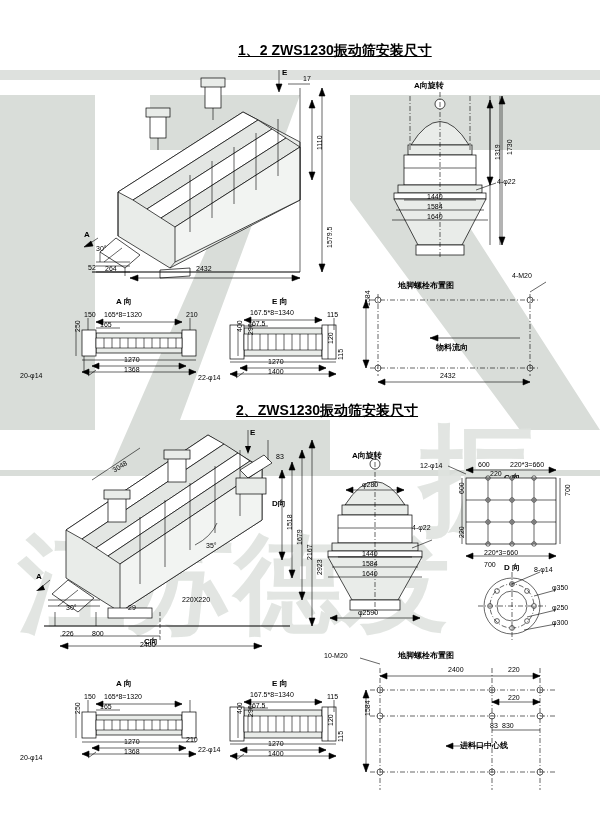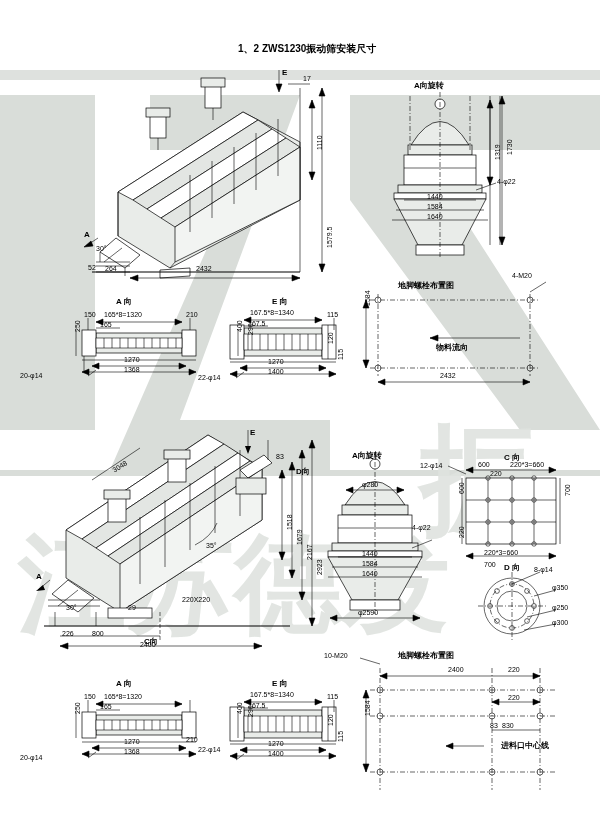--- a/index.html
+++ b/index.html
@@ -30,22 +30,23 @@
   }
 
   
   .h1{
     position:absolute;left:10px;top:8px;
     font-size:17px;font-weight:bold;letter-spacing:1px;
   }
   .h1 .uline{border-bottom:2px solid #000;padding-bottom:1px;}
   .sub{
     position:absolute;
-    font-size:10px;font-weight:bold;
+    font-size:14px;font-weight:bold;
     white-space:nowrap;
+    text-decoration:underline;
   }
   .sub1{left:238px;top:42px;}
   .sub2{left:236px;top:402px;}
   .dim{
     position:absolute;font-size:7px;white-space:nowrap;
     background:rgba(255,255,255,.0);
   }
   .dimv{
     position:absolute;font-size:7px;white-space:nowrap;
     transform-origin:left top;
@@ -69,20 +70,21 @@
       <polygon points="0,95 95,95 95,430 0,430" fill="#d9ddd9"></polygon>
       <polygon points="150,95 300,95 180,420 330,420 330,470 110,470 250,150 150,150" fill="#d9ddd9"></polygon>
       <polygon points="350,95 600,95 600,150 420,150 600,430 520,430 350,200" fill="#d9ddd9"></polygon>
       <rect x="0" y="470" width="600" height="6" fill="#d9ddd9"></rect>
     </svg>
     <div class="wm-text" style="left:18px;top:530px;font-size:108px;opacity:.9;">江苏德发</div>
     <div class="wm-text" style="left:420px;top:420px;font-size:120px;opacity:.9;">振</div>
   </div>
 
   <div class="sub sub1">1、2 ZWS1230振动筛安装尺寸</div>
+  <div class="sub sub2">2、ZWS1230振动筛安装尺寸</div>
 
   <svg width="600" height="815">
 
     <g class="thin">
       <polygon points="118,192 243,112 300,142 300,200 170,268 118,236" class="fillg"></polygon>
       <polygon points="118,192 243,112 258,120 133,200" fill="#fff" stroke="#000" stroke-width=".7"></polygon>
       <polygon points="133,200 258,120 272,129 147,209" fill="#e3e6e3" stroke="#000" stroke-width=".7"></polygon>
       <polygon points="147,209 272,129 286,138 161,218" fill="#fff" stroke="#000" stroke-width=".7"></polygon>
       <polygon points="161,218 286,138 300,147 175,227" fill="#e3e6e3" stroke="#000" stroke-width=".7"></polygon>
       <polygon points="175,227 300,147 300,200 175,262" fill="#f2f4f2" stroke="#000" stroke-width=".7"></polygon>
@@ -393,21 +395,21 @@
   <div class="dimv" style="left:316px;top:575px;">2923</div>
   <div class="dim" style="left:206px;top:542px;">35°</div>
   <div class="dim" style="left:128px;top:604px;">29</div>
   <div class="dim" style="left:182px;top:596px;">220X220</div>
   <div class="dim" style="left:62px;top:630px;">226</div>
   <div class="dim" style="left:92px;top:630px;">800</div>
   <div class="dim" style="left:140px;top:641px;">2400</div>
   <div class="dim" style="left:66px;top:604px;">30°</div>
   <div class="lbl-b" style="position:absolute;left:250px;top:428px;">E</div>
   <div class="lbl-b" style="position:absolute;left:36px;top:572px;">A</div>
-  <div class="lbl-b" style="position:absolute;left:272px;top:466px;margin-left:24px;">D向</div>
+  <div class="lbl-b" style="position:absolute;left:272px;top:498px;">D向</div>
   <div class="lbl-b" style="position:absolute;left:144px;top:636px;">C向</div>
 
   <svg width="600" height="815">
     <g>
       <path d="M345 505 Q375 458 405 505 Z" class="fillg"></path>
       <circle cx="375" cy="464" r="5" class="fillw"></circle>
       <rect x="342" y="505" width="66" height="10" class="fillg"></rect>
       <rect x="338" y="515" width="74" height="28" class="fillw"></rect>
       <line x1="338" y1="528" x2="412" y2="528" class="thin"></line>
       <rect x="332" y="543" width="86" height="8" class="fillg"></rect>
@@ -430,21 +432,21 @@
     </g>
   </svg>
   <div class="lbl-b" style="position:absolute;left:352px;top:450px;">A向旋转</div>
   <div class="dim" style="left:362px;top:570px;">1640</div>
   <div class="dim" style="left:362px;top:560px;">1584</div>
   <div class="dim" style="left:362px;top:550px;">1440</div>
   <div class="dim" style="left:362px;top:481px;">φ280</div>
   <div class="dim" style="left:358px;top:609px;">φ2590</div>
   <div class="dim" style="left:412px;top:524px;">4-φ22</div>
 
-  <div class="lbl-b" style="position:absolute;left:504px;top:452px;">C 向</div>
+  <div class="lbl-b" style="position:absolute;left:504px;top:472px;">C 向</div>
   <svg width="600" height="815">
     <g>
       <rect x="466" y="478" width="90" height="66" class="fillw"></rect>
       <line x1="466" y1="500" x2="556" y2="500" class="thin"></line>
       <line x1="466" y1="522" x2="556" y2="522" class="thin"></line>
       <line x1="488" y1="478" x2="488" y2="544" class="thin"></line>
       <line x1="512" y1="478" x2="512" y2="544" class="thin"></line>
       <line x1="534" y1="478" x2="534" y2="544" class="thin"></line>
       <g class="thin">
         <circle cx="488" cy="500" r="2.2"></circle>
@@ -641,15 +643,15 @@
       </g>
     </g>
   </svg>
   <div class="dim" style="left:324px;top:652px;">10-M20</div>
   <div class="dim" style="left:448px;top:666px;">2400</div>
   <div class="dimv" style="left:364px;top:716px;">1584</div>
   <div class="dim" style="left:508px;top:666px;">220</div>
   <div class="dim" style="left:502px;top:722px;">830</div>
   <div class="dim" style="left:508px;top:694px;">220</div>
   <div class="dim" style="left:490px;top:722px;">83</div>
-  <div class="lbl-b" style="position:absolute;left:501px;top:740px;">进料口中心线</div>
+  <div class="lbl-b" style="position:absolute;left:460px;top:740px;">进料口中心线</div>
 
 </div>
 
 </body></html>

